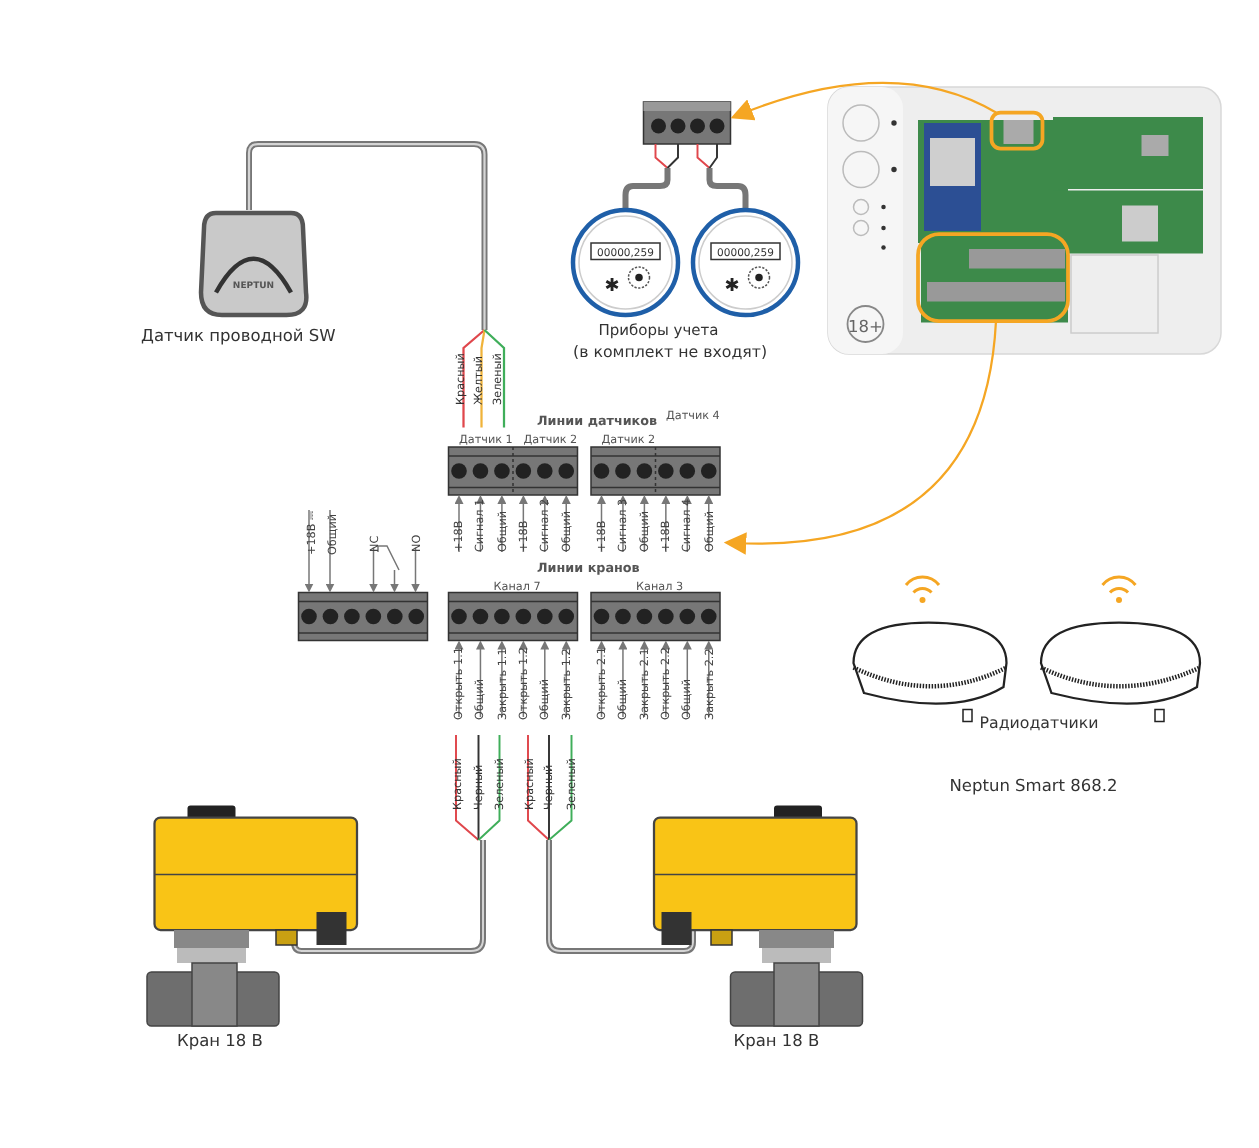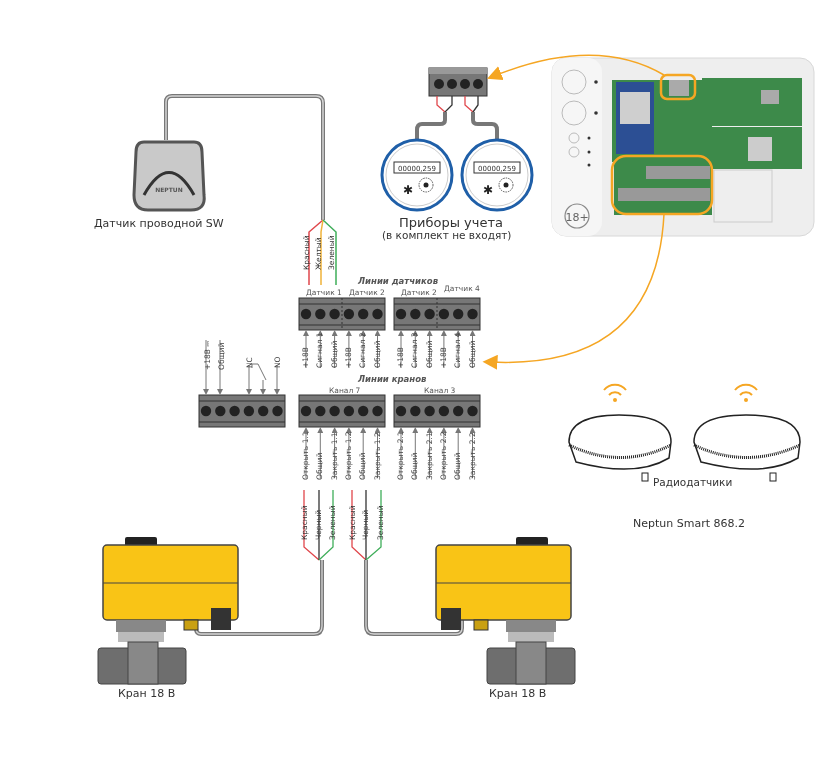--- a/index.html
+++ b/index.html
@@ -1,20 +1,20 @@
 <!DOCTYPE html>
 <html><head>
 <meta charset="utf-8">
 <style>
   html,body{margin:0;padding:0;background:#fff;}
   body{width:839px;height:765px;position:relative;overflow:hidden;font-family:"DejaVu Sans","Liberation Sans",sans-serif;}
   #stage{position:absolute;left:0;top:0;width:839px;height:765px;margin-left:36px;}
   .lbl{position:absolute;color:#333;font-size:11px;text-align:center;white-space:nowrap;}
   .lbl-sm{position:absolute;color:#555;font-size:7.5px;white-space:nowrap;}
-  .lbl-head{position:absolute;color:#555;font-size:8.5px;font-weight:bold;white-space:nowrap;font-style:italic;}
+  .lbl-head{position:absolute;color:#555;font-size:8.5px;font-weight:bold;white-space:nowrap;}
   .vlbl{position:absolute;font-size:7.5px;color:#444;white-space:nowrap;transform-origin:left top;transform:rotate(-90deg);}
 </style>
 </head>
 <body>
 
 <div id="stage">
 <svg width="839" height="765" viewBox="0 0 839 765" xmlns="http://www.w3.org/2000/svg" style="position:absolute;left:0;top:0">
   <defs>
     <marker id="arrOr" markerWidth="10" markerHeight="10" refX="5" refY="5" orient="auto">
       <path d="M0,0 L10,5 L0,10 z" fill="#f5a623"></path>
@@ -261,28 +261,28 @@
     <rect x="734" y="473" width="6" height="8" fill="#fff" stroke="#222"></rect>
   </g>
 </svg>
 
 <div class="lbl" style="left:58px;top:217px;">Датчик проводной SW</div>
 
 <div class="vlbl" style="left:266px;top:270px;color:#333">Красный</div>
 <div class="vlbl" style="left:278px;top:270px;color:#333">Желтый</div>
 <div class="vlbl" style="left:291px;top:270px;color:#333">Зеленый</div>
 
-<div class="lbl" style="left:363px;top:215px;font-size:13px">Приборы учета</div>
+<div class="lbl" style="left:363px;top:215px;font-size:10px">Приборы учета</div>
 <div class="lbl" style="left:346px;top:229px;font-size:10.5px">(в комплект не входят)</div>
 
 <div class="lbl-head" style="left:322px;top:276px">Линии датчиков</div>
 <div class="lbl-sm" style="left:270px;top:288px">Датчик 1</div>
 <div class="lbl-sm" style="left:313px;top:288px">Датчик 2</div>
 <div class="lbl-sm" style="left:365px;top:288px">Датчик 2</div>
-<div class="lbl-sm" style="left:408px;top:284px">Датчик 4</div>
+<div class="lbl-sm" style="left:408px;top:272px">Датчик 4</div>
 
 <div id="sensorLbl1">
       <div class="vlbl" style="left: 265px; top: 368px;">+18В</div>
       <div class="vlbl" style="left: 279.3px; top: 368px;">Сигнал 1</div>
       <div class="vlbl" style="left: 293.6px; top: 368px;">Общий</div>
       <div class="vlbl" style="left: 307.9px; top: 368px;">+18В</div>
       <div class="vlbl" style="left: 322.2px; top: 368px;">Сигнал 2</div>
       <div class="vlbl" style="left: 336.5px; top: 368px;">Общий</div>
     </div>
 <div id="sensorLbl2">

